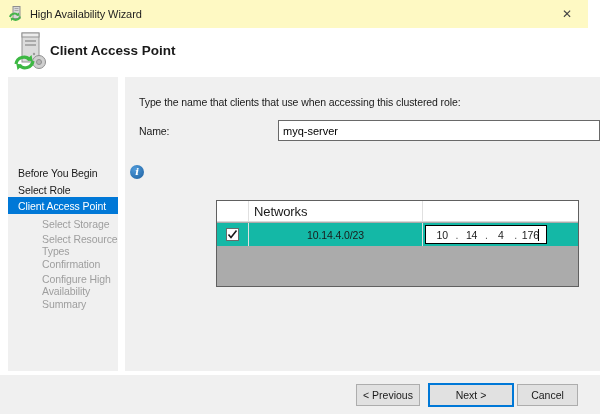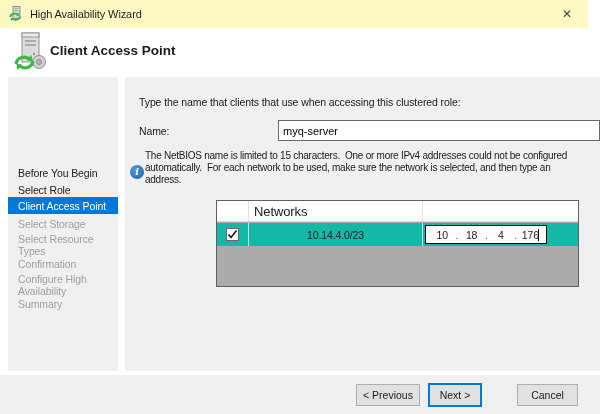--- a/index.html
+++ b/index.html
@@ -21,21 +21,21 @@
   .header-title { position:absolute; left:50px; top:15px; font-size:13.5px; font-weight:bold; color:#1a1a1a; letter-spacing:0; }
   
   .body-area { position:absolute; left:8px; top:77px; width:600px; height:294px; background:#3b82f6; }
   .sidebar { position:absolute; left:0; top:0; width:110px; height:294px; background:#f0f0f0; }
   .v-divider { position:absolute; left:110px; top:0; width:7px; height:294px; background:#ffffff; }
   .content { position:absolute; left:117px; top:0; width:483px; height:294px; background:#f0f0f0; }
   
   .nav-item { position:absolute; left:0; width:110px; padding-left:10px; font-size:10.5px; line-height:12px; }
   .nav-item .lbl { display:block; width:94px; }
   .nav-visited { color:#1a1a1a; }
-  .nav-upcoming { color:#9e9e9e; }
+  .nav-upcoming { color:#9e9e9e;margin-left:24px; }
   .nav-current { background:#0078d7; color:#ffffff; height:17px; display:flex; align-items:center; }
   
   .intro { position:absolute; left:139px; top:96px; font-size:10.5px; }
   .name-label { position:absolute; left:139px; top:125px; font-size:10.5px; }
   .name-input { position:absolute; left:250px; top:120px; width:322px; height:21px;
     border:1px solid #696969; background:#ffffff; font-family:inherit; font-size:11px;
     padding:0 4px; color:#000; outline:none;margin-left:28px; }
   .info-icon { position:absolute; left:130px; top:165px; width:14px; height:14px; border-radius:50%;
     background:radial-gradient(circle at 35% 30%, #4f9bdb, #1d5f9e); color:#fff; text-align:center;
     font-family:"DejaVu Serif",serif; font-style:italic; font-weight:bold; font-size:10px; line-height:14px; }
@@ -57,21 +57,21 @@
     display:flex; align-items:center; justify-content:space-evenly; font-size:10.5px; padding:0 3px; }
   .octet { display:inline-block; min-width:18px; text-align:center; }
   .dot { color:#555; }
   .caret { display:inline-block; width:1px; height:12px; background:#000; margin-left:-6px; }
   
   .h-divider { position:absolute; left:0; top:371px; width:600px; height:4px; background:#ffffff; }
   .footer { position:absolute; left:0; top:375px; width:600px; height:39px; background:#f0f0f0; }
   .btn { position:absolute; height:22px; background:#e1e1e1; border:1px solid #adadad;
     font-family:inherit; font-size:10.5px; color:#1a1a1a; text-align:center; padding:0; }
   .btn-previous { left:356px; top:9px; width:64px; }
-  .btn-next { left:428px; top:8px; width:54px; height:24px; border:2px solid #0078d7; }
+  .btn-next { left:428px; top:8px; width:86px; height:24px; border:2px solid #0078d7; }
   .btn-cancel { left:517px; top:9px; width:61px; }
 </style>
 </head>
 <body>
 
 <div class="window">
 
   <div class="titlebar">
     <svg class="titlebar-icon" viewBox="0 0 16 16">
       <rect x="5" y="0.5" width="7" height="12" fill="#d8d8d8" stroke="#8f8f8f" stroke-width="1"></rect>
@@ -134,43 +134,40 @@
     </div>
     <div class="v-divider"></div>
     <div class="content"></div>
   </div>
 
   <div class="intro">Type the name that clients that use when accessing this clustered role:</div>
   <label class="name-label">Name:</label>
   <input class="name-input" type="text" value="myq-server" style="">
 
   <div class="info-icon">i</div>
-  <div class="info-text">The NetBIOS name is limited to 15 characters.  One or more IPv4 addresses could not be configured
-automatically.  For each network to be used, make sure the network is selected, and then type an
-address.</div>
 
   <div class="net-table">
     <div class="t-header">
       <div class="col-check"></div>
       <div class="col-net">Networks</div>
     </div>
     <div class="t-row">
       <div class="col-check">
         <div class="checkbox">
           <svg width="11" height="11" viewBox="0 0 11 11">
             <polyline points="1.5,5.5 4,8.5 9.5,1.5" fill="none" stroke="#1a1a1a" stroke-width="1.6"></polyline>
           </svg>
         </div>
       </div>
       <div class="col-net">10.14.4.0/23</div>
       <div class="col-addr">
         <div class="addr-box">
           <span class="octet">10</span>
           <span class="dot">.</span>
-          <span class="octet">18</span>
+          <span class="octet">14</span>
           <span class="dot">.</span>
           <span class="octet">4</span>
           <span class="dot">.</span>
           <span class="octet">176</span>
           <span class="caret"></span>
         </div>
       </div>
     </div>
   </div>
 

